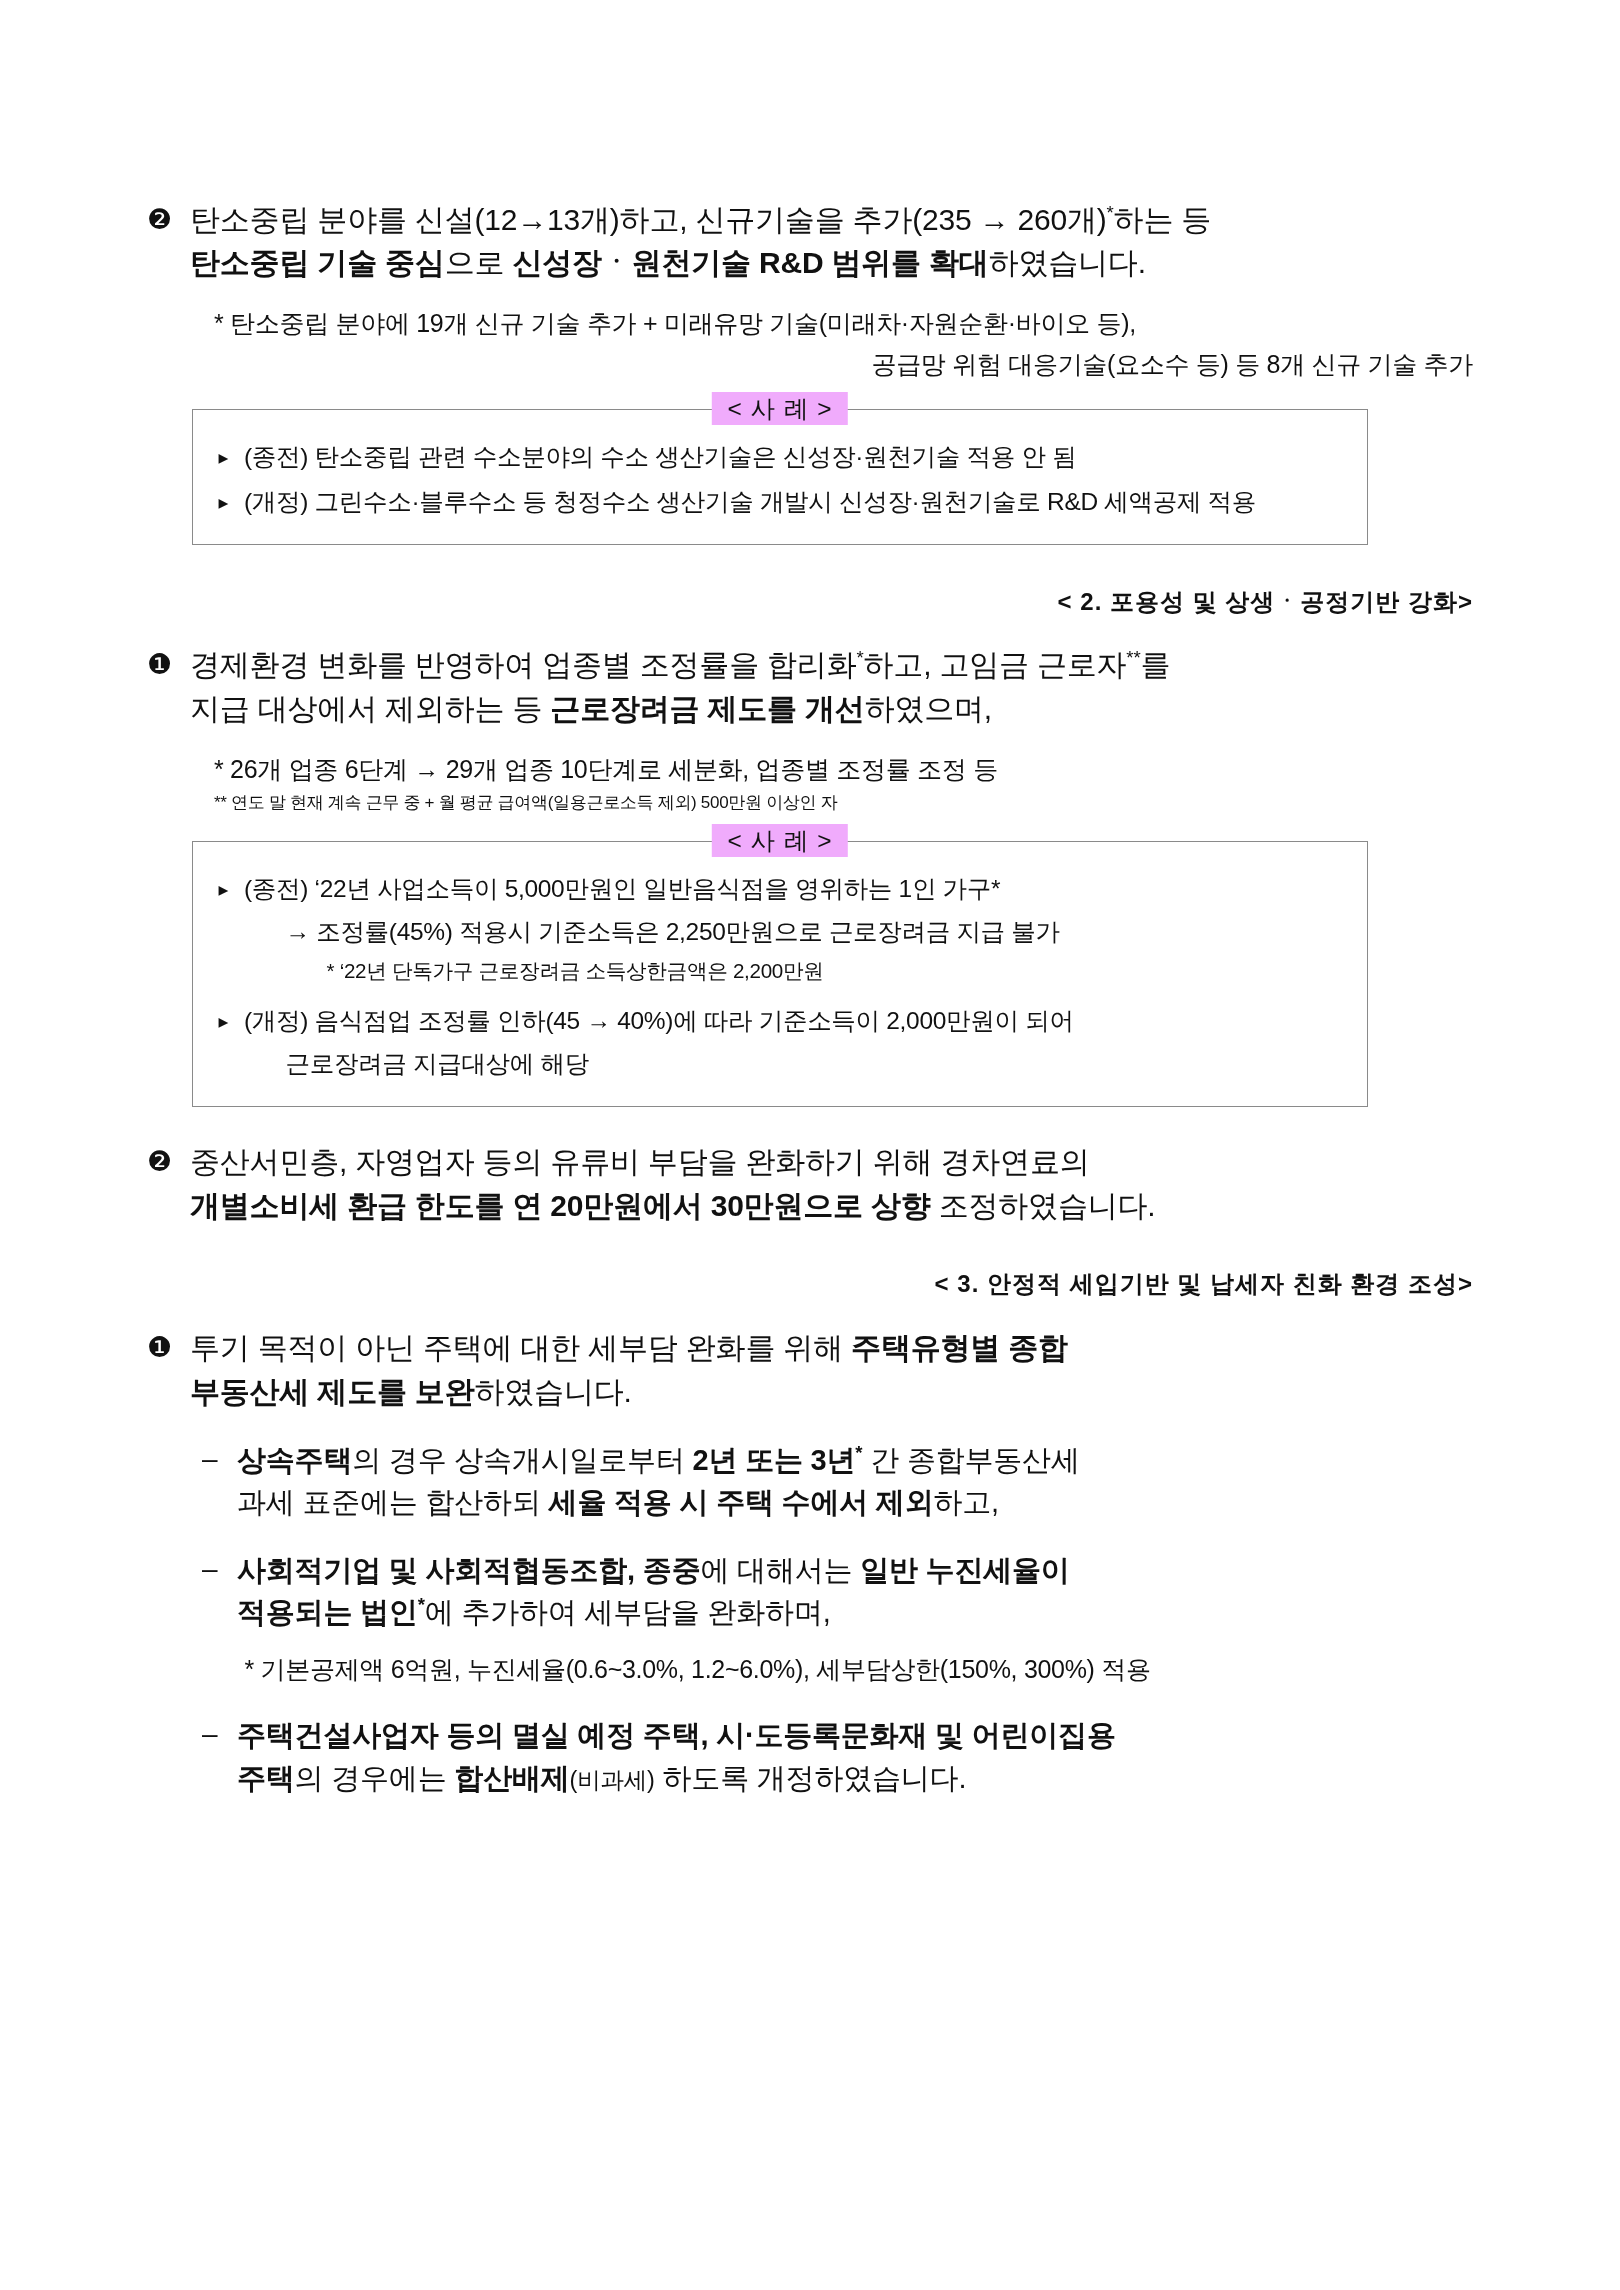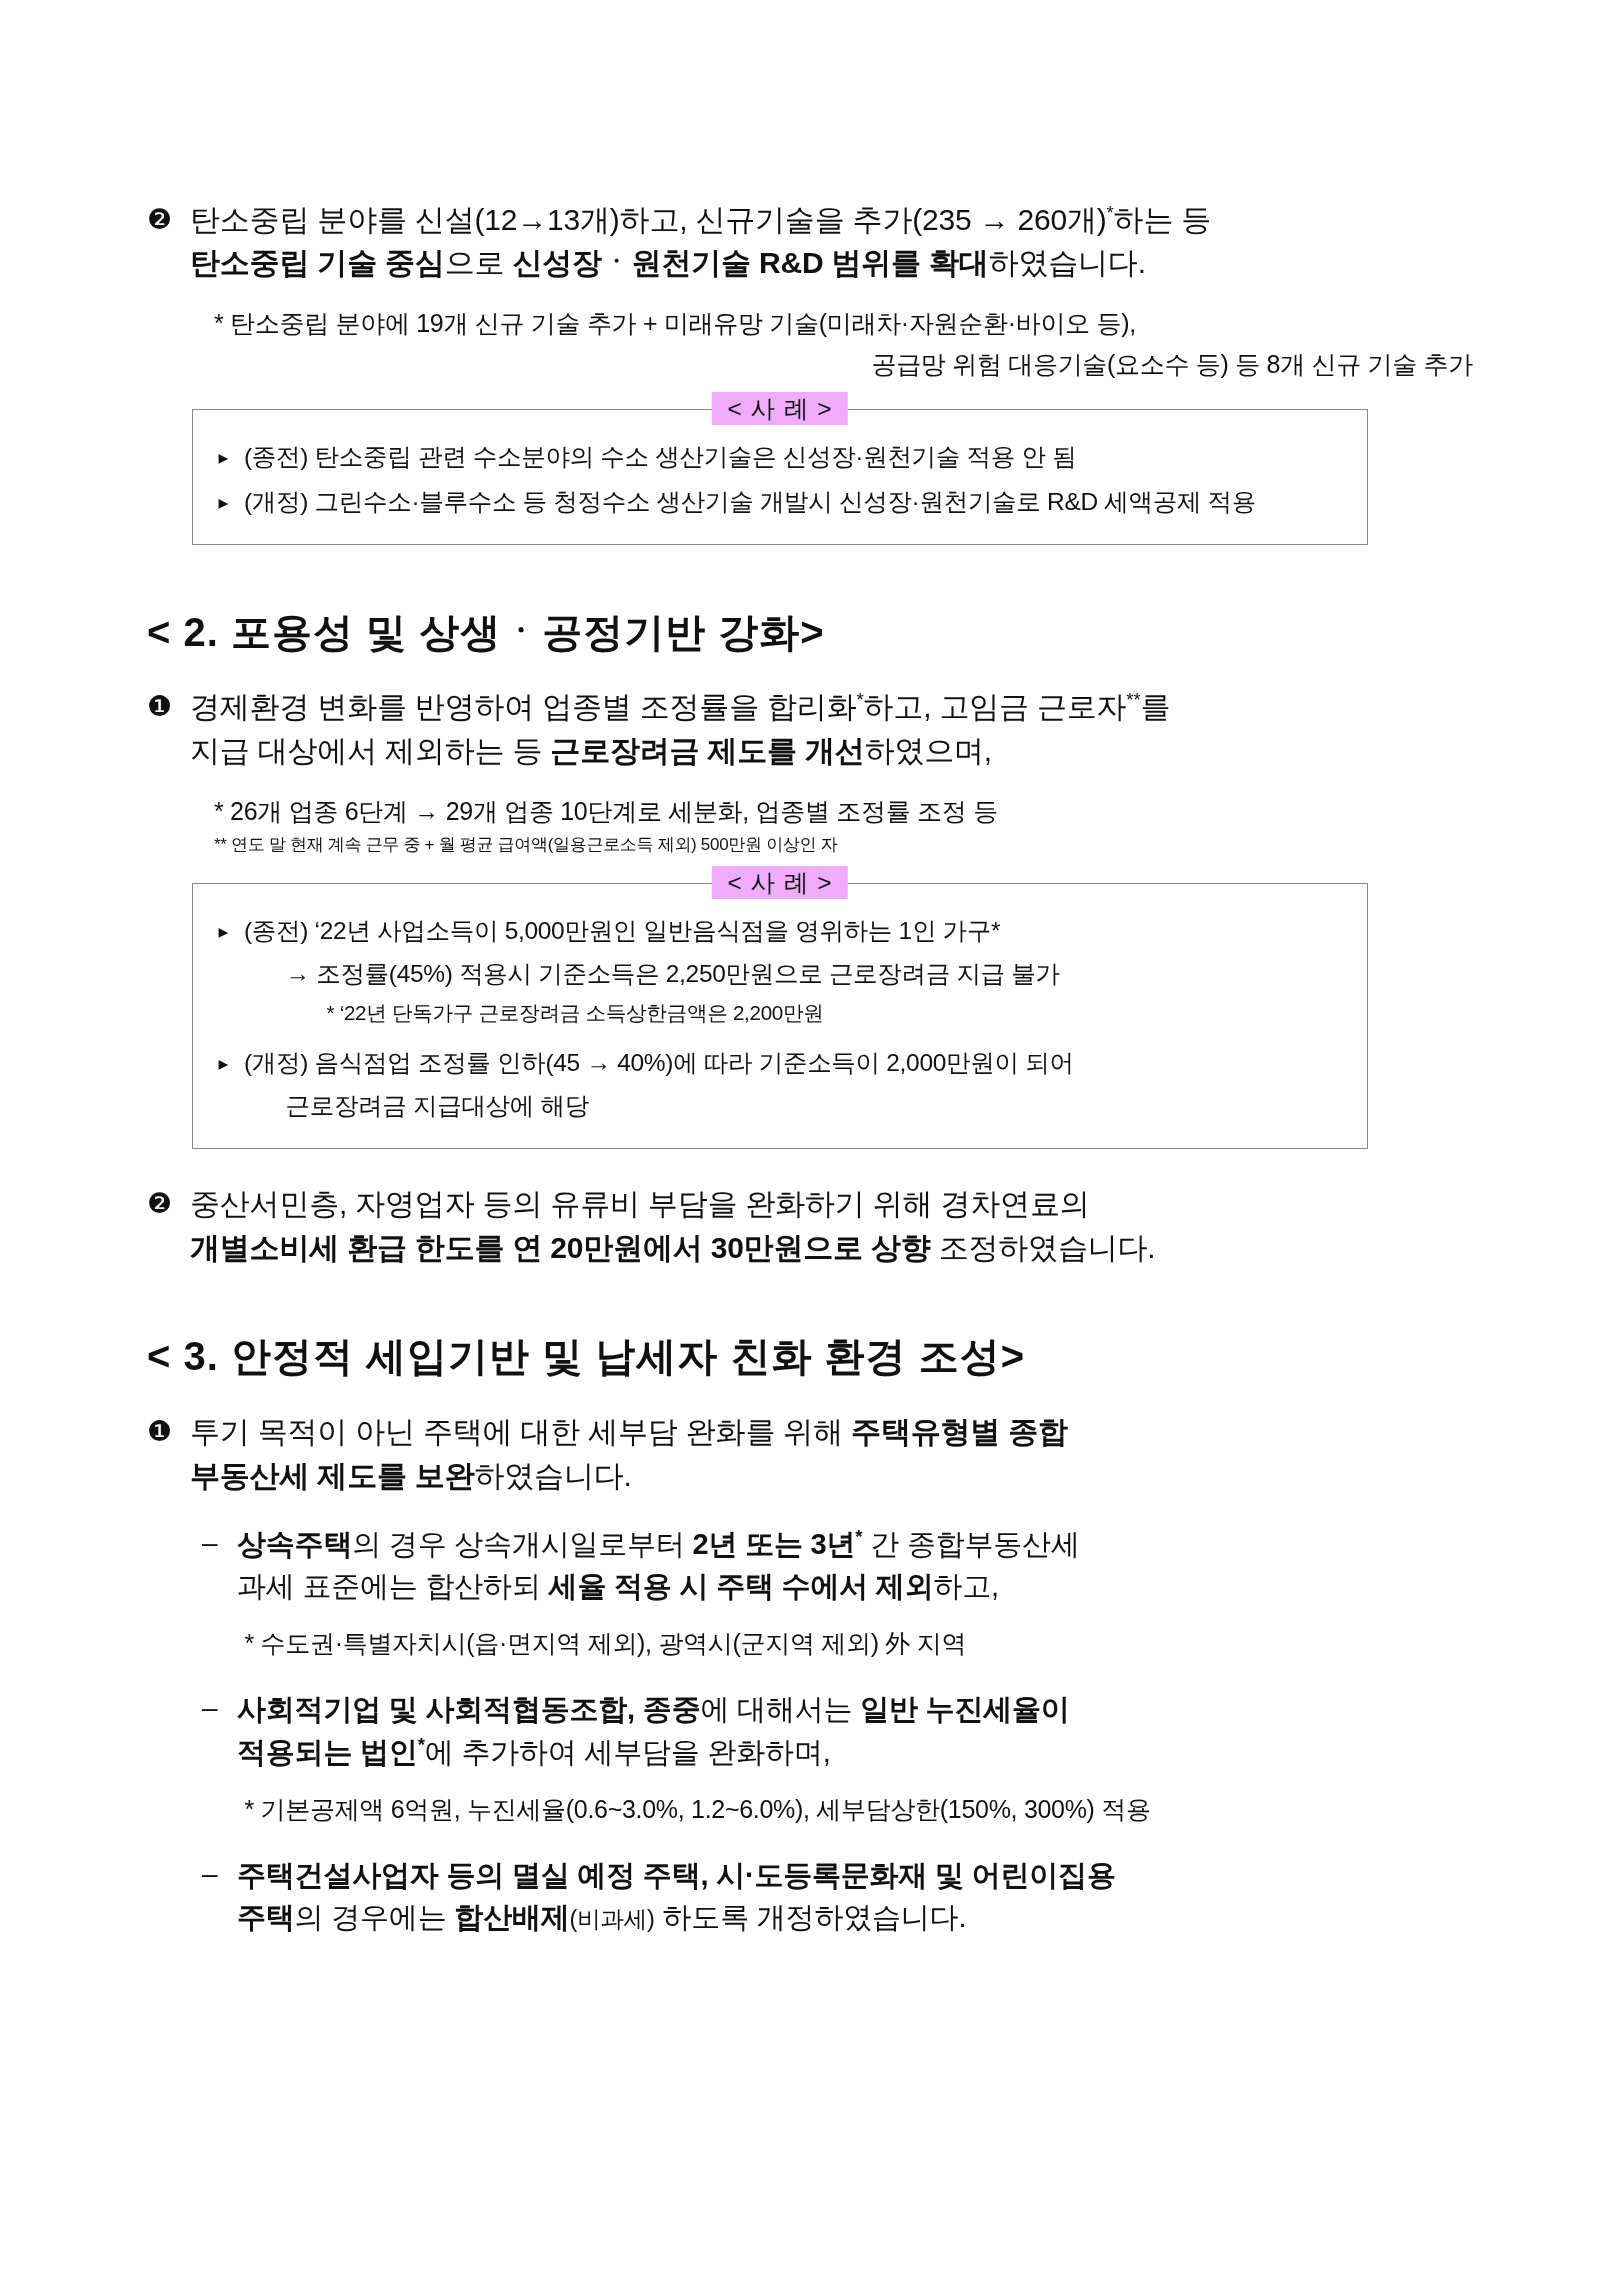--- a/index.html
+++ b/index.html
@@ -111,25 +111,26 @@
   .ex-subsub {
     font-size: 20.6px;
     line-height: 1.5;
     letter-spacing: -0.3px;
     margin-top: 5.9px;
     padding-left: 108px;
   }
 
   
   .section-heading {
-    font-size: 40px;
+    font-size: 24px;
     font-weight: bold;
     letter-spacing: 1px;
-    margin-top: 60px;
+    margin-top: 41px;
     margin-bottom: 3.9px;
+    text-align: right;
   }
 
   
   .dash {
     display: flex;
     align-items: flex-start;
     margin-top: 25.5px;
     padding-left: 55px;
   }
   .dash .marker {
@@ -231,21 +232,20 @@
     </div>
   </div>
 
   <div class="dash">
     <div class="marker">–</div>
     <div class="body">
       <span class="b">상속주택</span><span>의 경우 상속개시일로부터 </span><span class="b">2년 또는 3년</span><span class="sup b">*</span><span> 간 종합부동산세</span><br>
       <span>과세 표준에는 합산하되 </span><span class="b">세율 적용 시 주택 수에서 제외</span><span>하고,</span>
     </div>
   </div>
-  <div class="dash-note">* 수도권·특별자치시(읍·면지역 제외), 광역시(군지역 제외) 外 지역</div>
 
   <div class="dash">
     <div class="marker">–</div>
     <div class="body">
       <span class="b">사회적기업 및 사회적협동조합,  종중</span><span>에 대해서는 </span><span class="b">일반 누진세율이</span><br>
       <span class="b">적용되는 법인</span><span class="sup b">*</span><span>에 추가하여 세부담을 완화하며,</span>
     </div>
   </div>
   <div class="dash-note">* 기본공제액 6억원, 누진세율(0.6~3.0%, 1.2~6.0%), 세부담상한(150%, 300%) 적용</div>
 

